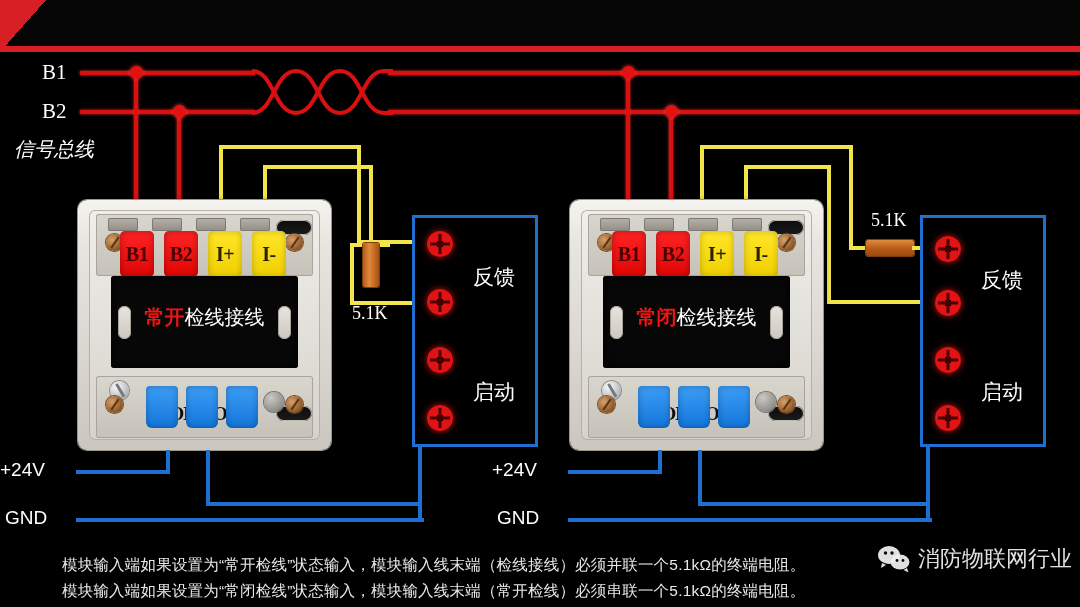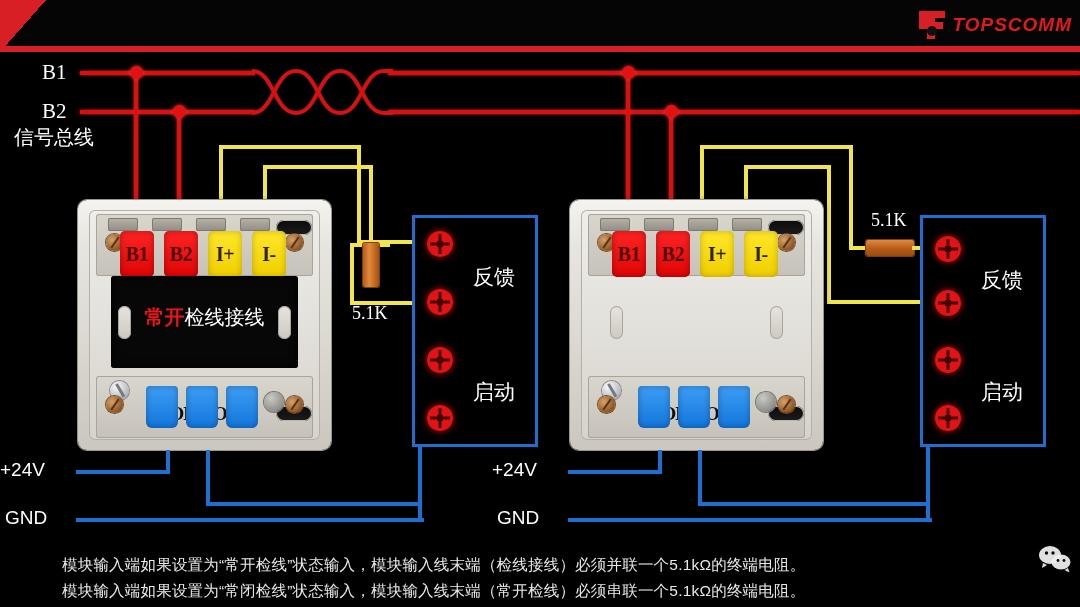--- a/index.html
+++ b/index.html
@@ -185,35 +185,26 @@
   }
   .wm-text{ font-size:22px; color:#f2f2f2; }
 </style>
 </head>
 <body>
 
 <div id="stage">
 
   <div class="header">
     <div class="hdr-accent-left"></div>
-    <div class="logo">
-      <div class="logo-mark">
-        <svg width="30" height="32" viewBox="0 0 30 32">
-          <path d="M2 2 H28 V9 H18 V13 H26 V20 H18 V30 H10 V20 H2 Z" fill="#d81f26"></path>
-          <circle cx="15" cy="22" r="5" fill="#111"></circle>
-        </svg>
-      </div>
-      <div class="logo-word">TOPSCOMM</div>
-    </div>
     <div class="hdr-bar"></div>
   </div>
 
   <div class="lbl lbl-serif" style="left:42px; top:60px;">B1</div>
   <div class="lbl lbl-serif" style="left:42px; top:99px;">B2</div>
-  <div class="lbl lbl-cn" style="left:14px; top:124px;">信号总线</div>
+  <div class="lbl lbl-cn" style="left:14px; top:136px;font-style:italic;">信号总线</div>
 
   <div class="w red-h" style="left:80px; top:71px; width:175px;"></div>
   <div class="w red-h" style="left:388px; top:71px; width:692px;"></div>
 
   <div class="w red-h" style="left:80px; top:110px; width:175px;"></div>
   <div class="w red-h" style="left:388px; top:110px; width:692px;"></div>
 
   <svg style="position:absolute; left:250px; top:66px;" width="145" height="52">
     <path d="M2 5 C24 5 24 47 46 47 C68 47 68 5 90 5 C112 5 112 47 134 47 L143 47" stroke="#d81010" stroke-width="4" fill="none"></path>
     <path d="M2 47 C24 47 24 5 46 5 C68 5 68 47 90 47 C112 47 112 5 134 5 L143 5" stroke="#d81010" stroke-width="4" fill="none"></path>
@@ -351,20 +342,25 @@
     <div class="term term-red" style="left:86px; top:31px;">
         <span>B2</span>
       </div>
     <div class="term term-yel" style="left:130px; top:31px;">
         <span>I+</span>
       </div>
     <div class="term term-yel" style="left:174px; top:31px;">
         <span>I-</span>
       </div>
 
+    <div class="mod-cavity">
+      <div class="cav-text">
+        <span class="red">常闭</span><span>检线接线</span>
+      </div>
+    </div>
     <div class="slot" style="left:40px; top:106px;"></div>
     <div class="slot" style="left:200px; top:106px;"></div>
 
     <div class="mod-strip strip-bot">
       <div class="screw-silver" style="left:14px; top:5px;"></div>
       <div class="bot-label">
         <span>COM</span><span>NO</span><span>NC</span>
       </div>
       <div class="slot-h" style="left:180px; top:30px;"></div>
     </div>
@@ -407,15 +403,16 @@
         <ellipse cx="12" cy="11" rx="11" ry="9" fill="#ffffff" opacity=".95"></ellipse>
         <path d="M5 19 L4 24 L9 21 Z" fill="#ffffff" opacity=".95"></path>
         <circle cx="8.5" cy="9" r="1.7" fill="#0a0a0a"></circle>
         <circle cx="15" cy="9" r="1.7" fill="#0a0a0a"></circle>
         <ellipse cx="23" cy="18" rx="9.5" ry="7.6" fill="#ffffff" opacity=".95"></ellipse>
         <path d="M30 24 L31.5 28.5 L26.5 26 Z" fill="#ffffff" opacity=".95"></path>
         <circle cx="20" cy="16.5" r="1.4" fill="#0a0a0a"></circle>
         <circle cx="26" cy="16.5" r="1.4" fill="#0a0a0a"></circle>
       </svg>
     </div>
+    <div class="wm-text">消防物联网行业</div>
   </div>
 
 </div>
 
 </body></html>

